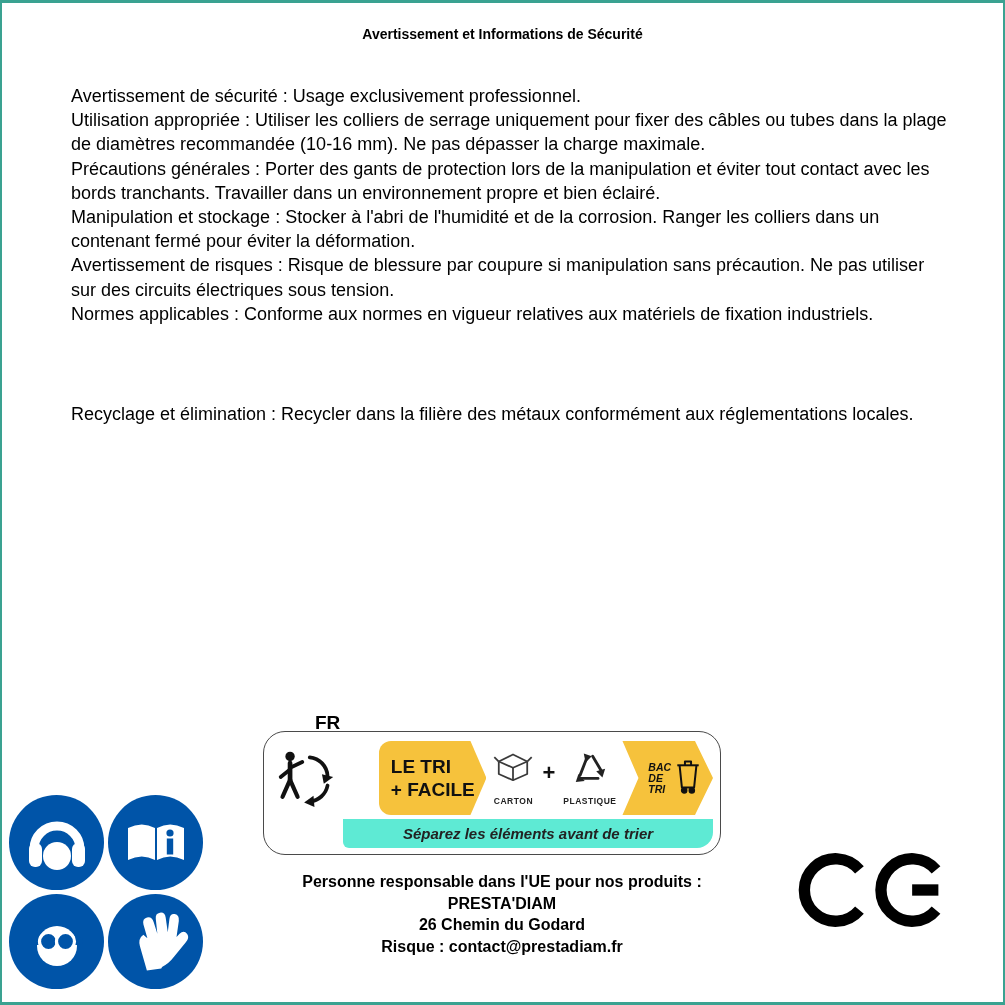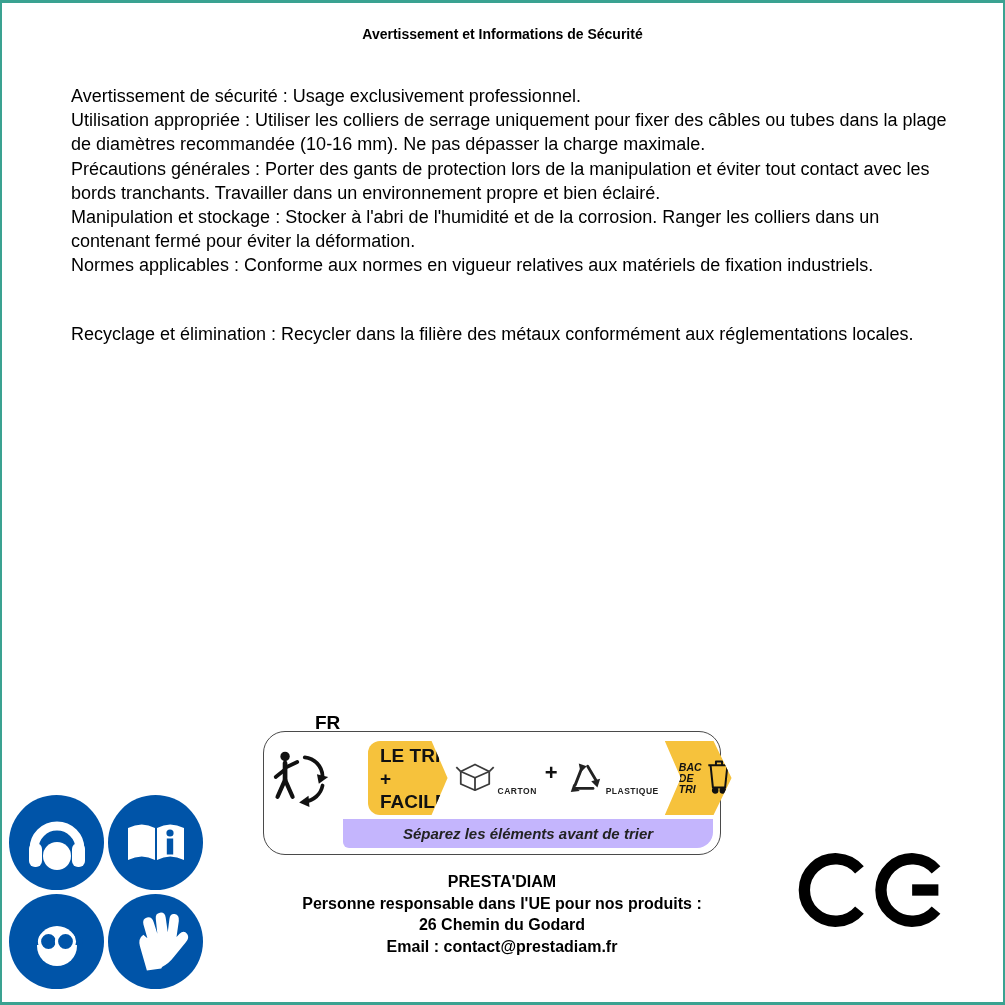--- a/index.html
+++ b/index.html
@@ -20,50 +20,50 @@
   }
   .doc-title {
     position: absolute; top: 26px; left: 0; width: 100%;
     text-align: center; font-weight: bold; font-size: 14px;
   }
   .body-text {
     position: absolute; left: 71px; top: 84px; width: 878px;
     font-size: 18px; line-height: 24.2px;
   }
   .body-text p { margin: 0; }
-  .body-text p.gap-before { margin-top: 44px; }
+  .body-text p.gap-before { margin-top: 76px; }
 
   
   .fr-tag { position: absolute; left: 267px; top: 712px; font-size: 19px; font-weight: bold; padding-left: 48px; }
   .recy-badge {
     position: absolute; left: 263px; top: 731px; width: 458px; height: 124px;
     background: #fff; border: 1.5px solid #4a4a4a; border-radius: 22px;
     padding: 5px 7px 4px 7px; display: flex; flex-direction: column;
   }
   .recy-top { display: flex; align-items: center; height: 82px; }
   .triman-box { width: 74px; display: flex; align-items: center; justify-content: center; }
   .tri-tag {
     width: 112px; height: 74px; background: #f6c23c;
     border-radius: 12px 0 0 12px;
     clip-path: polygon(0 0, calc(100% - 16px) 0, 100% 50%, calc(100% - 16px) 100%, 0 100%);
     display: flex; flex-direction: column; align-items: flex-start; justify-content: center;
     padding-left: 12px; font-weight: bold; font-size: 19px; line-height: 23px; color: #111; margin-left: 37px;
   }
   .recy-mid { flex: 1; display: flex; align-items: center; justify-content: center; gap: 8px; padding: 0 6px; }
-  .mat-block { display: flex; flex-direction: row; align-items: flex-end; gap: 2px; }
+  .mat-block { display: flex; flex-direction: column; align-items: center; gap: 10px; }
   .mat-label { font-size: 8.5px; font-weight: bold; letter-spacing: 0.5px; color: #222; }
   .plus-sign { font-size: 22px; font-weight: bold; color: #111; margin-top: -10px; }
   .bac-chev {
     width: 94px; height: 74px; background: #f6c23c;
     clip-path: polygon(0 0, calc(100% - 18px) 0, 100% 50%, calc(100% - 18px) 100%, 0 100%, 16px 50%);
     display: flex; align-items: center; justify-content: center; gap: 4px; padding-left: 14px;
   }
   .bac-text { font-size: 10.5px; font-weight: bold; line-height: 11px; color: #111; font-style: italic; }
   .recy-bottom {
-    height: 29px; margin-left: 72px; background: #c4b5fd;
+    height: 29px; margin-left: 72px; background: #5eead4;
     border-radius: 0 0 16px 6px;
     display: flex; align-items: center; justify-content: center;
   }
   .recy-slogan { font-style: italic; font-weight: bold; font-size: 15px; color: #222; }
 
   
   .picto-grid {
     position: absolute; left: 9px; top: 795px;
     display: grid; grid-template-columns: repeat(2, 97px); grid-auto-rows: 97px; gap: 2px;
   }
@@ -87,20 +87,21 @@
 
 <div class="page-frame"></div>
 
 <div class="doc-title">Avertissement et Informations de Sécurité</div>
 
 <div class="body-text">
   <p>Avertissement de sécurité : Usage exclusivement professionnel.</p>
   <p>Utilisation appropriée : Utiliser les colliers de serrage uniquement pour fixer des câbles ou tubes dans la plage de diamètres recommandée (10-16 mm). Ne pas dépasser la charge maximale.</p>
   <p>Précautions générales : Porter des gants de protection lors de la manipulation et éviter tout contact avec les bords tranchants. Travailler dans un environnement propre et bien éclairé.</p>
   <p>Manipulation et stockage : Stocker à l'abri de l'humidité et de la corrosion. Ranger les colliers dans un contenant fermé pour éviter la déformation.</p>
+  <p>Avertissement de risques : Risque de blessure par coupure si manipulation sans précaution. Ne pas utiliser sur des circuits électriques sous tension.</p>
   <p>Normes applicables : Conforme aux normes en vigueur relatives aux matériels de fixation industriels.</p>
   <p class="gap-before">Recyclage et élimination : Recycler dans la filière des métaux conformément aux réglementations locales.</p>
 </div>
 
 <div class="fr-tag">FR</div>
 
 <div class="recy-badge">
   <div class="recy-top">
     <div class="triman-box">
       <svg width="60" height="60" viewBox="0 0 64 64">
@@ -207,17 +208,17 @@
 
 <div class="ce-box" aria-label="CE">
   <svg width="170" height="78" viewBox="0 0 235 110" fill="none" stroke="#000" stroke-width="16">
     <path d="M85.7 26.7 A44 44 0 1 0 85.7 83.3"></path>
     <path d="M193.7 26.7 A44 44 0 1 0 193.7 83.3"></path>
     <path d="M160 55 H197"></path>
   </svg>
 </div>
 
 <div class="resp-block">
+  <div>Personne responsable dans l'UE pour nos produits :</div>
   <div>PRESTA'DIAM</div>
-  <div>Personne responsable dans l'UE pour nos produits :</div>
   <div>26 Chemin du Godard</div>
-  <div>Email : contact@prestadiam.fr</div>
+  <div>Risque : contact@prestadiam.fr</div>
 </div>
 
 </body></html>

